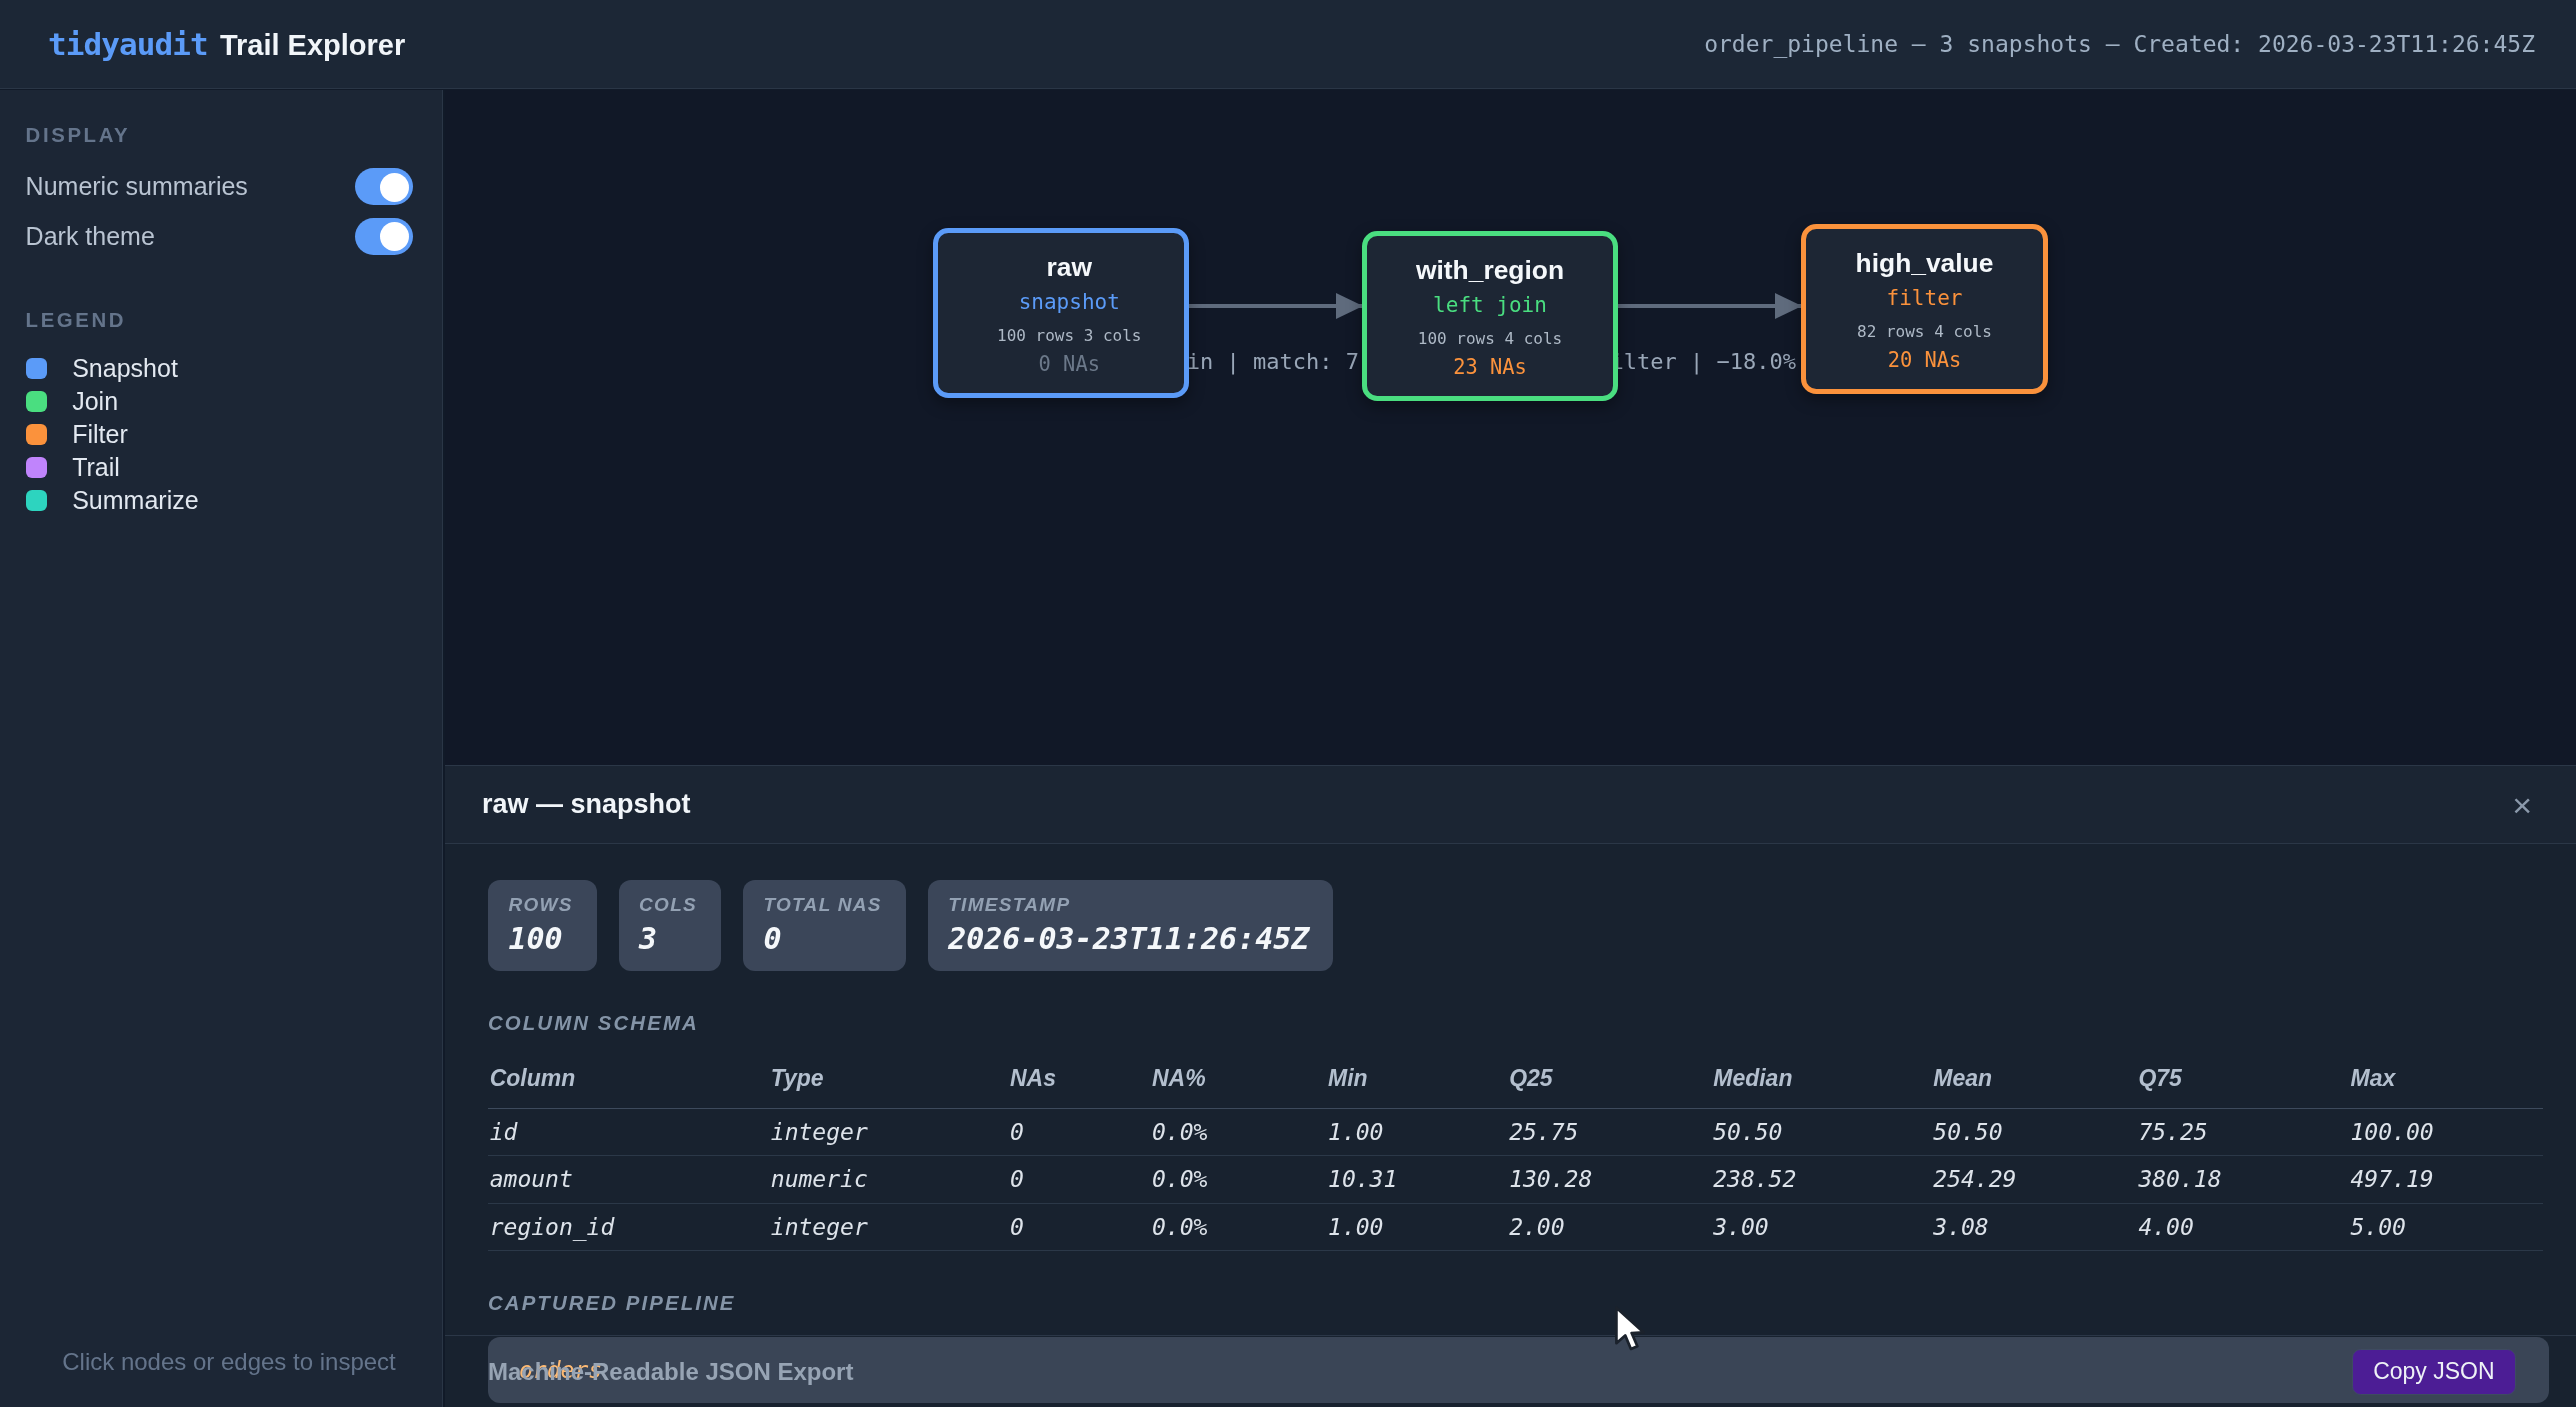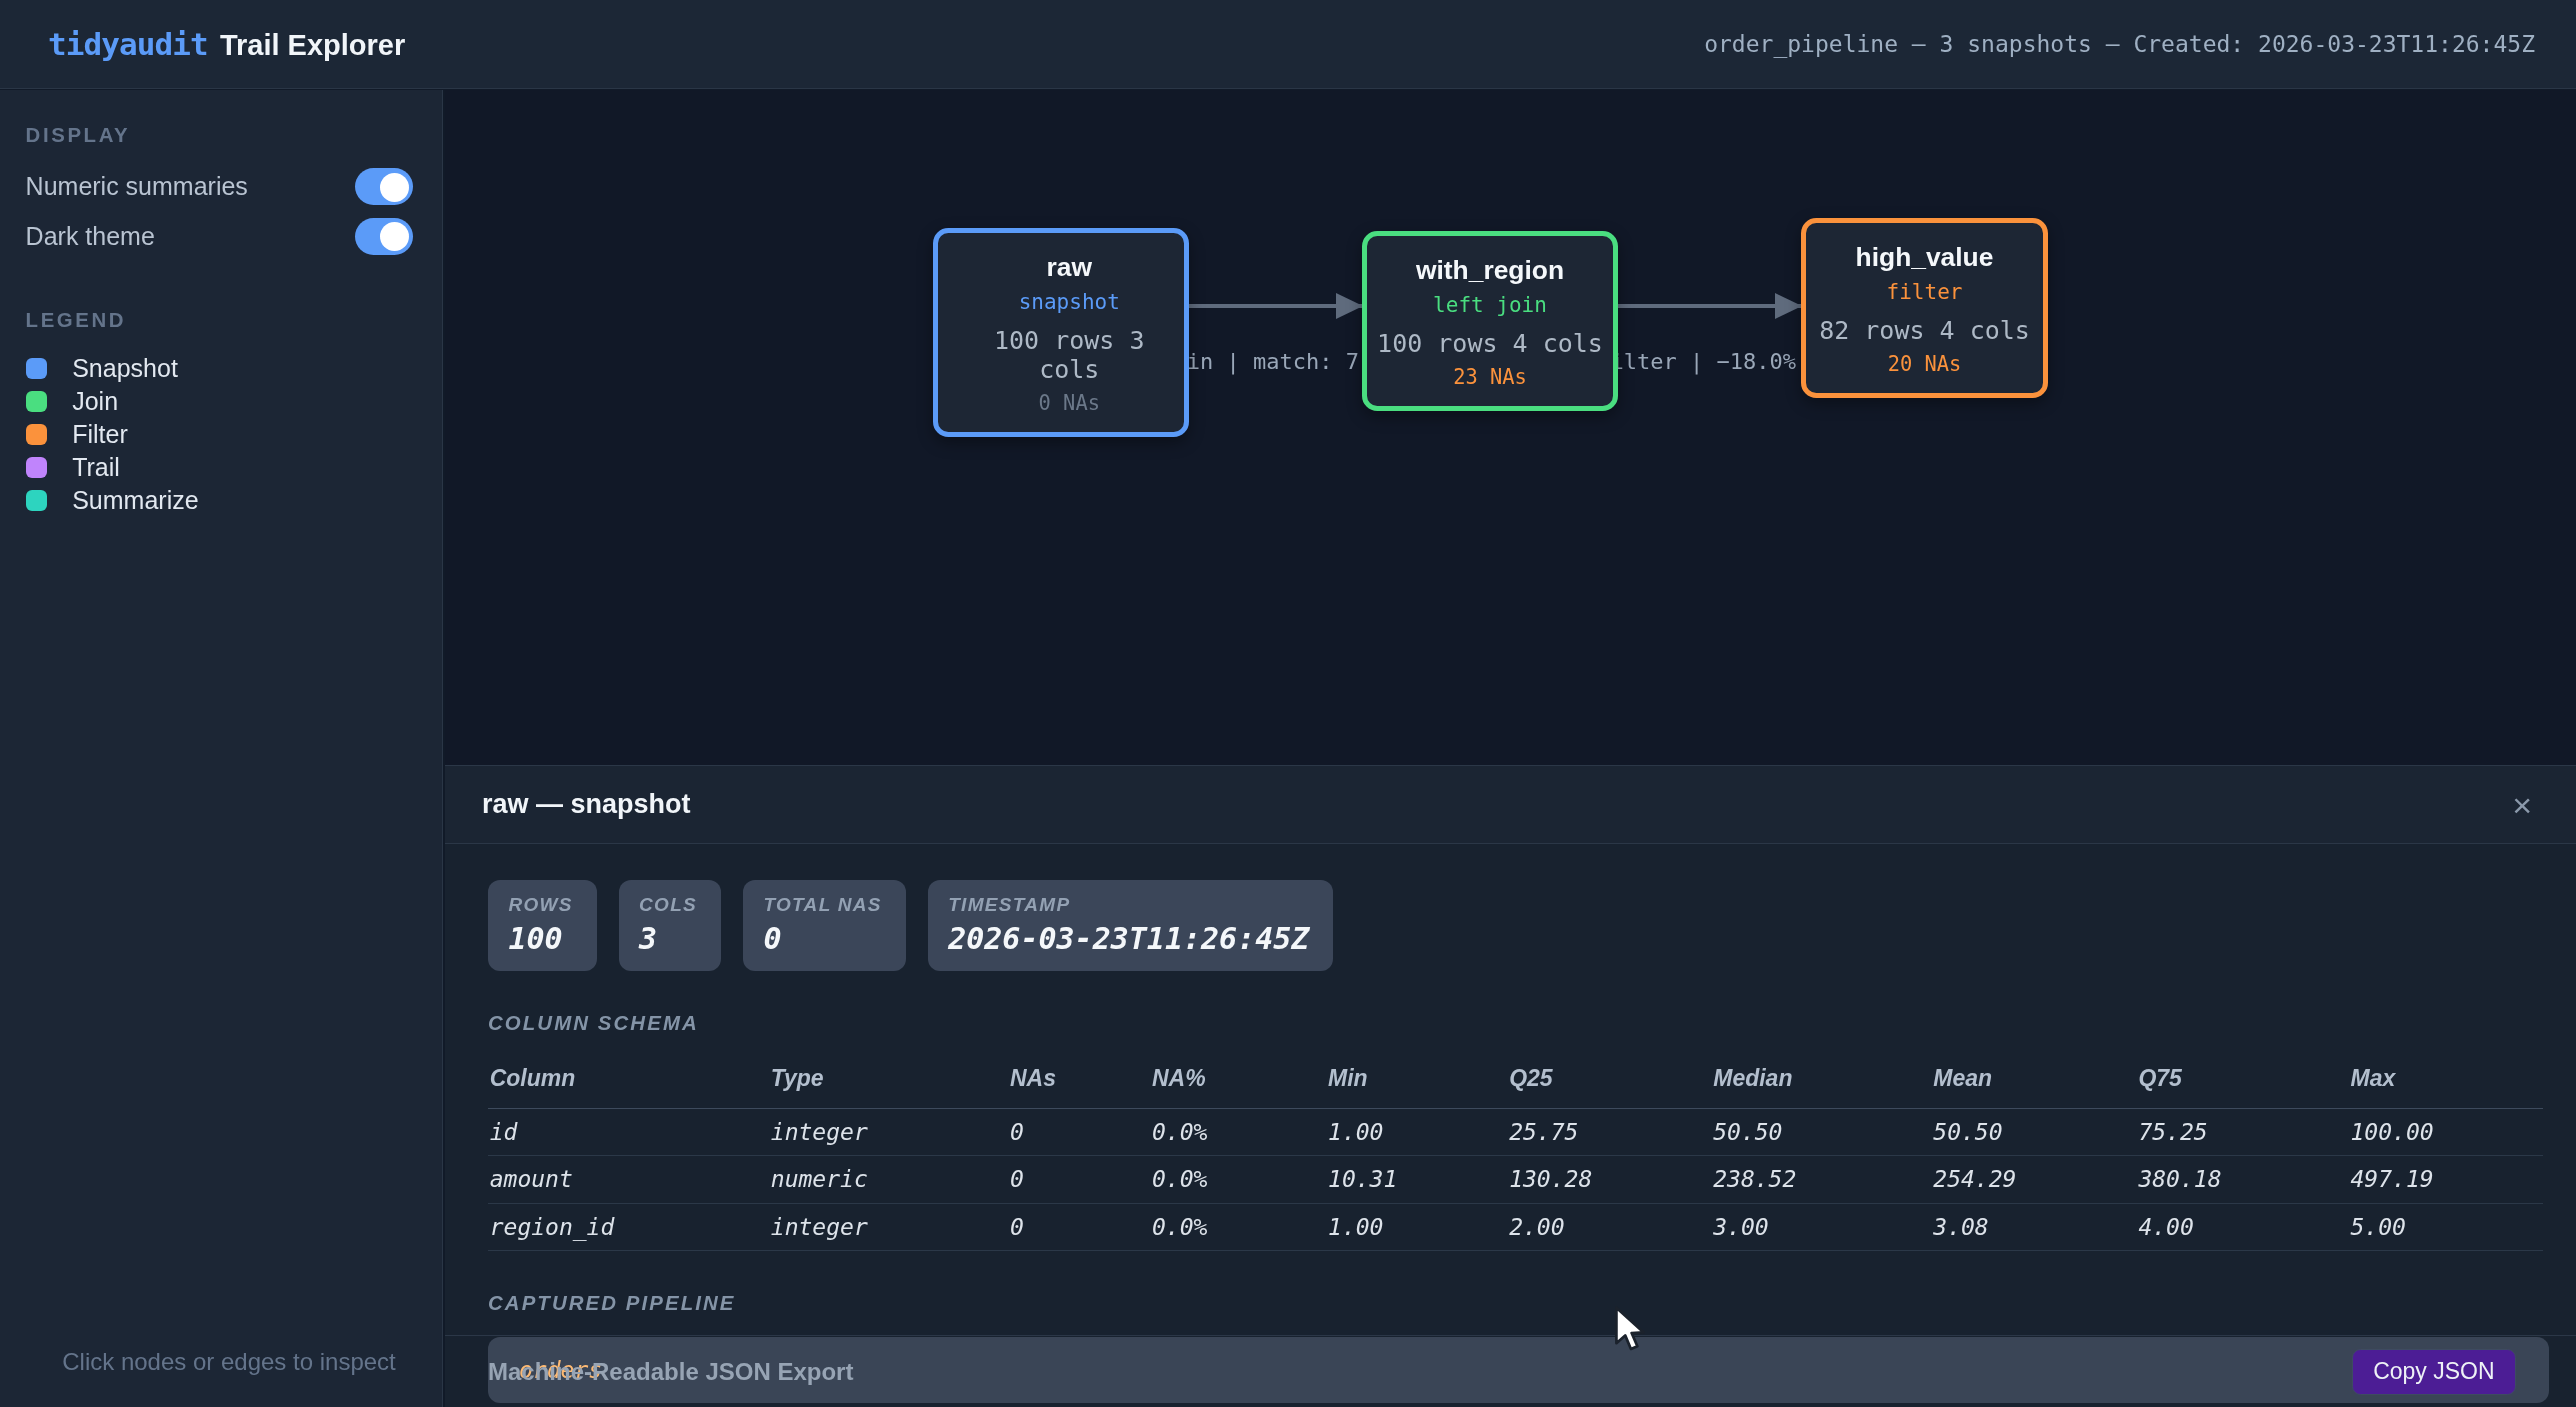--- a/index.html
+++ b/index.html
@@ -72,21 +72,21 @@
     font-size:22px; color:#9aa7b8; white-space:nowrap; z-index:1;
   }
   .node {
     position:absolute; width:256px; border-radius:15.3px; z-index:3;
     background:#1d2634; border:5.1px solid; text-align:center;
     padding:19px 8.5px 17px 8.5px;
     box-shadow:0 5.1px 15.3px rgba(0,0,0,0.35);
   }
   .node-title { font-size:26.4px; font-weight:bold; color:#f5f8fb; margin-bottom:6.8px; }
   .node-subtitle { font-family:"DejaVu Sans Mono", monospace; font-size:21px; margin-bottom:12px; }
-  .node-meta { font-family:"DejaVu Sans Mono", monospace; font-size:25px; color:#aeb9c6; margin-bottom:7.7px; }
+  .node-meta { font-family:"DejaVu Sans Mono", monospace; font-size:16px; color:#aeb9c6; margin-bottom:7.7px; }
   .node-nas { font-family:"DejaVu Sans Mono", monospace; font-size:20.4px; }
 
   
   .panel {
     position:absolute; left:445px; top:765px; width:2131px; height:642px;
     background:#18222f; border-top:1.7px solid #2b3747; z-index:10;
   }
   .panel-header {
     height:78px; background:#1b2533; border-bottom:1.7px solid #2b3747;
     display:flex; align-items:center; justify-content:space-between;
@@ -210,21 +210,21 @@
     <div class="node-nas" style="color: rgb(107, 120, 137);">0 NAs</div>
   </div>
 
   <div class="node" style="left: 917px; top: 141px; border-color: rgb(74, 222, 128);">
     <div class="node-title">with_region</div>
     <div class="node-subtitle" style="color: rgb(74, 222, 128);">left join</div>
     <div class="node-meta">100 rows 4 cols</div>
     <div class="node-nas" style="color: rgb(251, 146, 60);">23 NAs</div>
   </div>
 
-  <div class="node" style="left: 1356px; top: 128px; width: 247px; border-color: rgb(251, 146, 60);">
+  <div class="node" style="left: 1356px; top: 134px; width: 247px; border-color: rgb(251, 146, 60);">
     <div class="node-title">high_value</div>
     <div class="node-subtitle" style="color: rgb(251, 146, 60);">filter</div>
     <div class="node-meta">82 rows 4 cols</div>
     <div class="node-nas" style="color: rgb(251, 146, 60);">20 NAs</div>
   </div>
 </div>
 
 <div class="panel">
   <div class="panel-header">
     <div class="panel-title">raw — snapshot</div>

